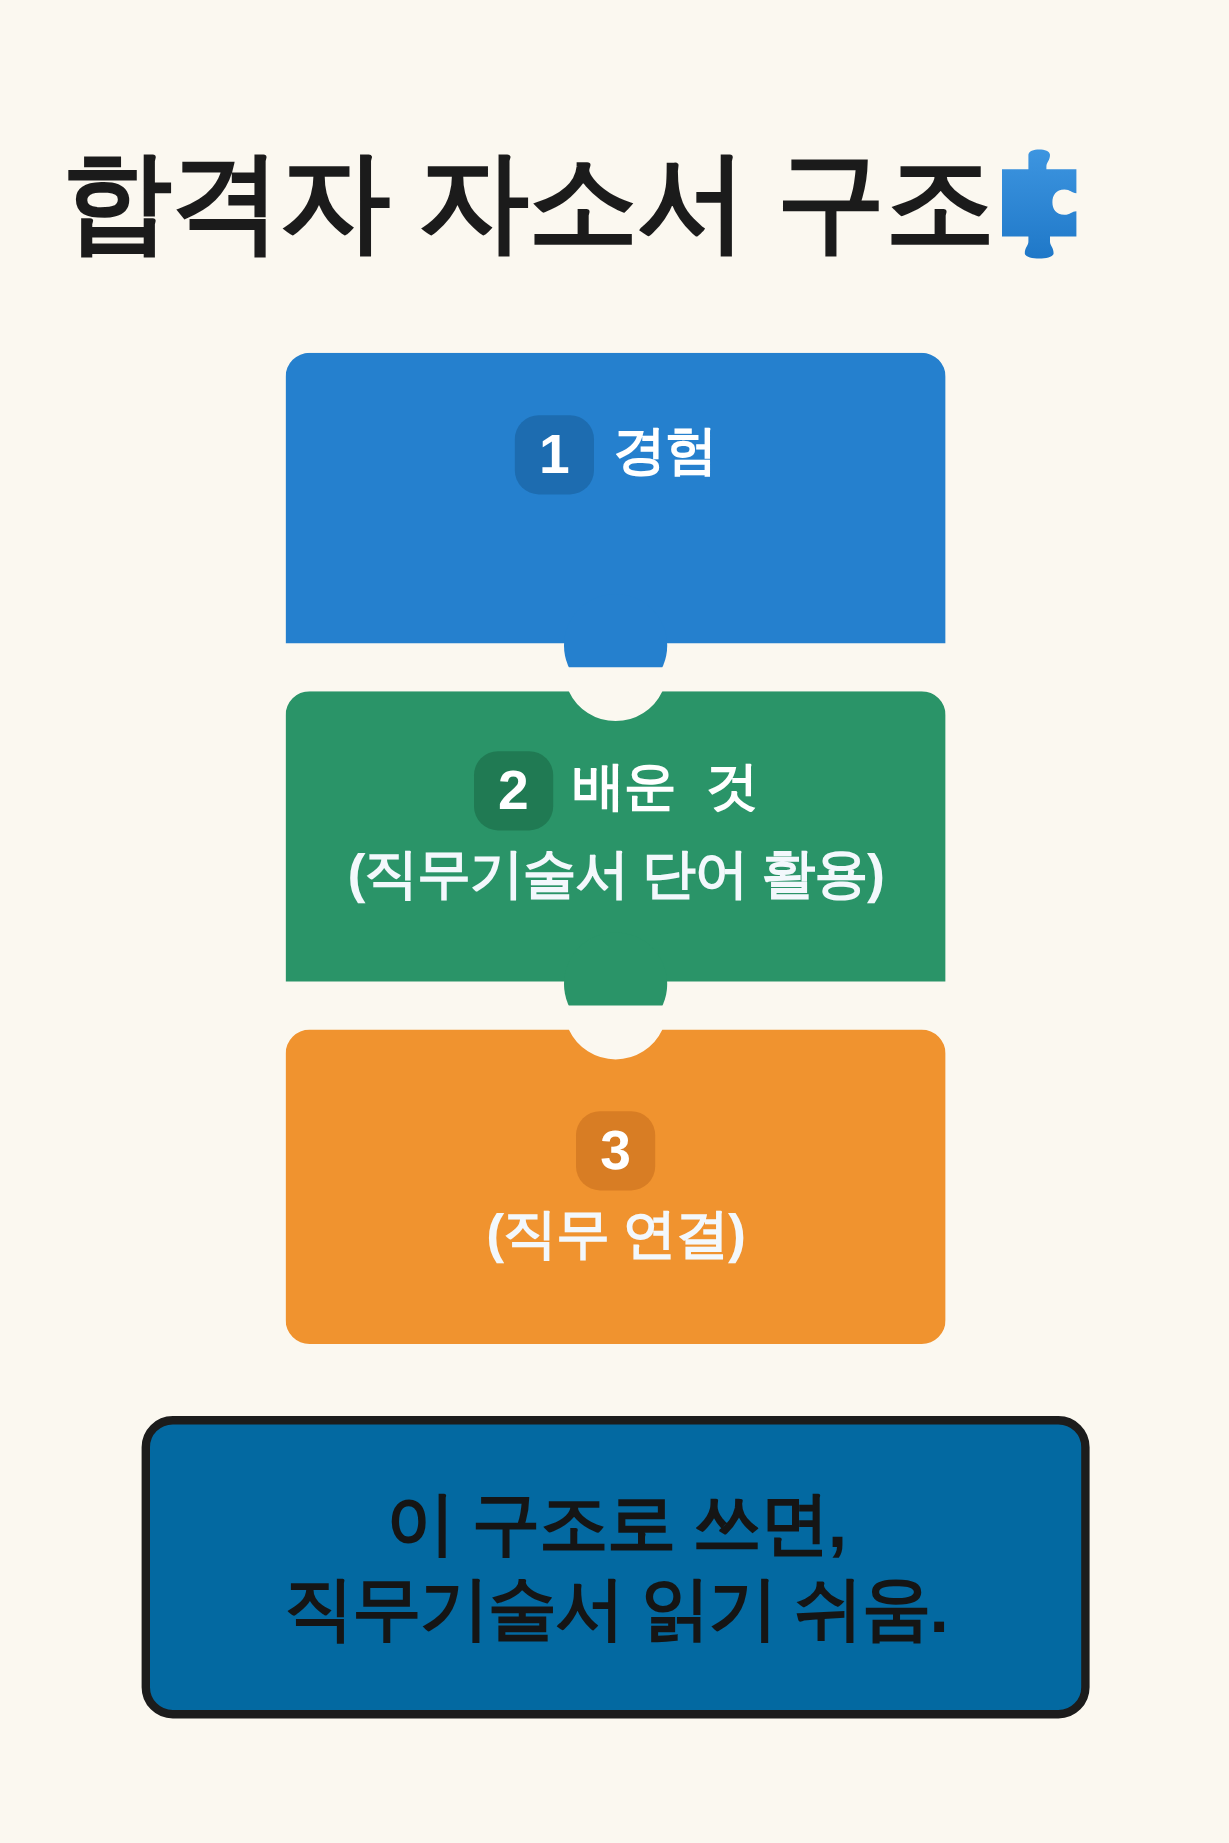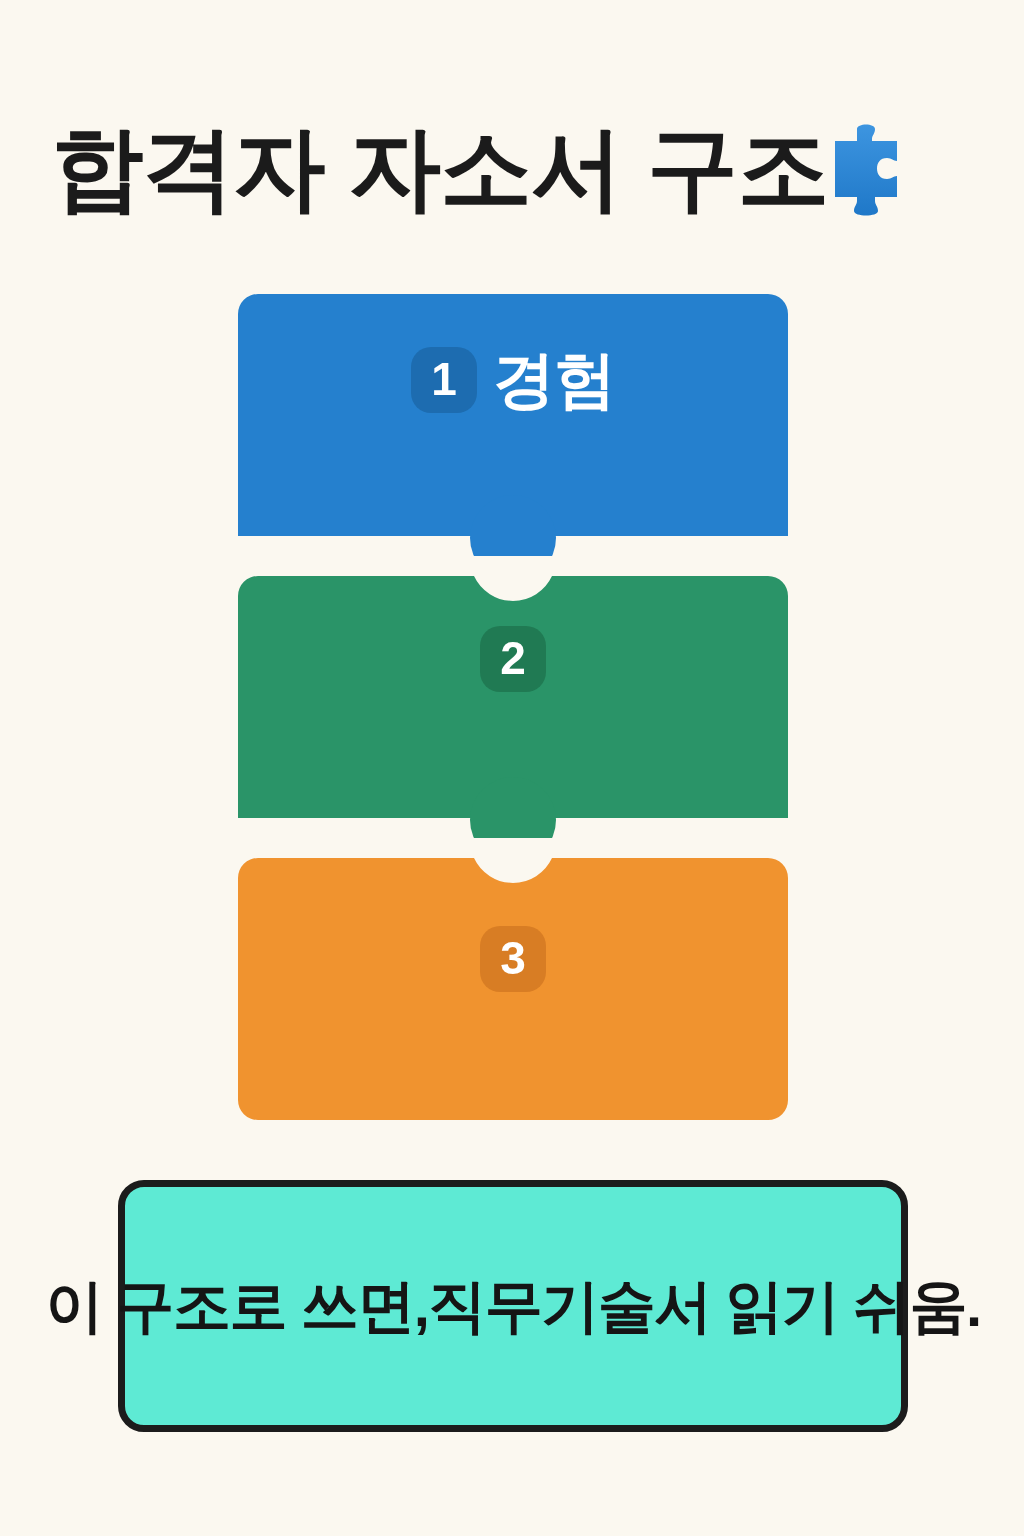--- a/index.html
+++ b/index.html
@@ -94,25 +94,26 @@
     border-radius:20px;
     font-size:46px;
     font-weight:bold;
     color:#ffffff;
     flex:0 0 auto;
     line-height:1;
     padding-bottom:3px;
   }
 
   .card-title {
-    font-size:62px;
+    font-size:44px;
     font-weight:bold;
     color:#ffffff;
     line-height:1.1;
     letter-spacing:-1px;
+    font-family:Liberation Mono, monospace;
   }
 
   .card-subtitle {
     font-size:45px;
     font-weight:bold;
     color:#f3f8fc;
     line-height:1.15;
     margin-top:10px;
     letter-spacing:-1px;
     white-space:nowrap;
@@ -127,25 +128,25 @@
   #card-2 .card-content { top:50px; }
   #card-3 .card-content { top:68px; }
 
   
   #callout-box {
     position:absolute;
     left:118px;
     top:1180px;
     width:790px;
     height:252px;
-    background:#5eead4;
+    background:#0369a1;
     border:7px solid #1c1c1c;
     border-radius:26px;
     display:flex;
-    flex-direction:row;
+    flex-direction:column;
     align-items:center;
     justify-content:center;
     gap:0;
   }
 
   .callout-line {
     font-size:58px;
     font-weight:bold;
     color:#151515;
     line-height:1.22;
@@ -208,36 +209,39 @@
                H236 A43 43 0 0 0 314 0
                H530 A20 20 0 0 1 550 20
                V242 H292
                A57 57 0 0 1 258 242
                H0 Z" fill="#2a9468"></path>
       <circle cx="275" cy="244" r="43" fill="#2a9468"></circle>
     </svg>
     <div class="card-content">
       <div class="card-heading">
         <span class="num-badge" style="background:#207a53;">2</span>
+        <span class="card-title">배운 것</span>
       </div>
+      <div class="card-subtitle">(직무기술서 단어 활용)</div>
     </div>
   </div>
 
   <div class="puzzle-card" id="card-3">
     <svg class="card-shape" viewBox="0 0 550 262" preserveAspectRatio="none">
       <path d="M0 20 A20 20 0 0 1 20 0
                H236 A43 43 0 0 0 314 0
                H530 A20 20 0 0 1 550 20
                V242 A20 20 0 0 1 530 262
                H20 A20 20 0 0 1 0 242 Z" fill="#f0932f"></path>
     </svg>
     <div class="card-content">
       <div class="card-heading">
         <span class="num-badge" style="background:#d87d24;">3</span>
       </div>
+      <div class="card-subtitle">(직무 연결)</div>
     </div>
   </div>
 
 </div>
 
 <div id="callout-box">
   <div class="callout-line">이 구조로 쓰면,</div>
   <div class="callout-line">직무기술서 읽기 쉬움.</div>
 </div>
 

